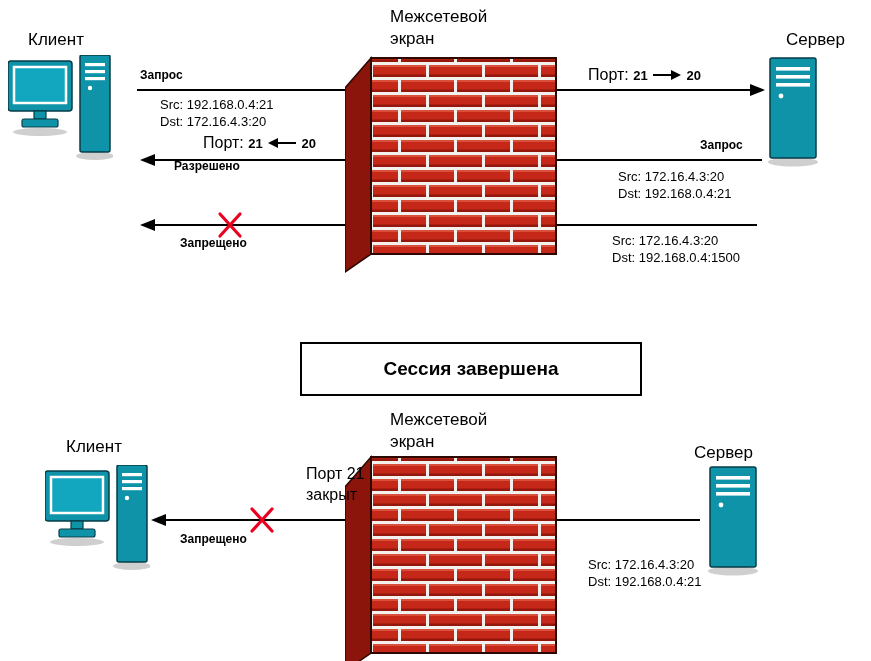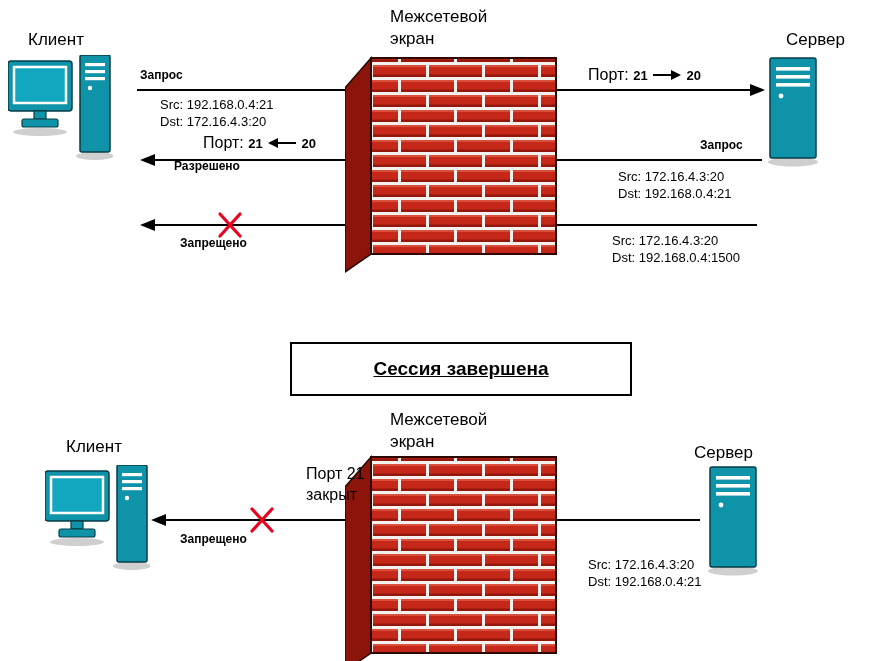--- a/index.html
+++ b/index.html
@@ -129,21 +129,21 @@
         <rect x="0" y="24.5" width="25" height="2.5" fill="#93170c"></rect>
         <rect x="28" y="15" width="28" height="12" fill="#c52819"></rect>
         <rect x="28" y="15" width="28" height="2" fill="#d8503c"></rect>
         <rect x="28" y="24.5" width="28" height="2.5" fill="#93170c"></rect>
       </pattern>
     </defs>
     <polygon points="0,38 26,8 26,204 0,222" fill="#8c150b" stroke="#2d0803" stroke-width="1.5"></polygon>
     <rect x="26" y="8" width="185" height="196" fill="url(#brickA)" stroke="#2d0803" stroke-width="2"></rect>
   </svg>
 
-  <div class="banner" style="left:290px; top:342px; width:338px; height:50px;text-decoration:underline;">Сессия завершена</div>
+  <div class="banner" style="left:300px; top:342px; width:338px; height:50px;">Сессия завершена</div>
 
   <div class="lbl" style="left:66px; top:437px;">Клиент</div>
 
   <svg class="icon" style="left:45px; top:465px;" width="105" height="112" viewBox="0 0 105 112">
     <ellipse cx="32" cy="77" rx="27" ry="4" fill="#cfcfcf"></ellipse>
     <ellipse cx="87" cy="101" rx="19" ry="4" fill="#cfcfcf"></ellipse>
     <rect x="0" y="6" width="64" height="50" rx="3" fill="#0e93a9" stroke="#063d47" stroke-width="1.5"></rect>
     <rect x="6" y="12" width="52" height="36" fill="#12a7bf" stroke="#ffffff" stroke-width="2.5"></rect>
     <rect x="26" y="56" width="12" height="8" fill="#0e93a9" stroke="#063d47" stroke-width="1.2"></rect>
     <rect x="14" y="64" width="36" height="8" rx="2" fill="#0e93a9" stroke="#063d47" stroke-width="1.2"></rect>

